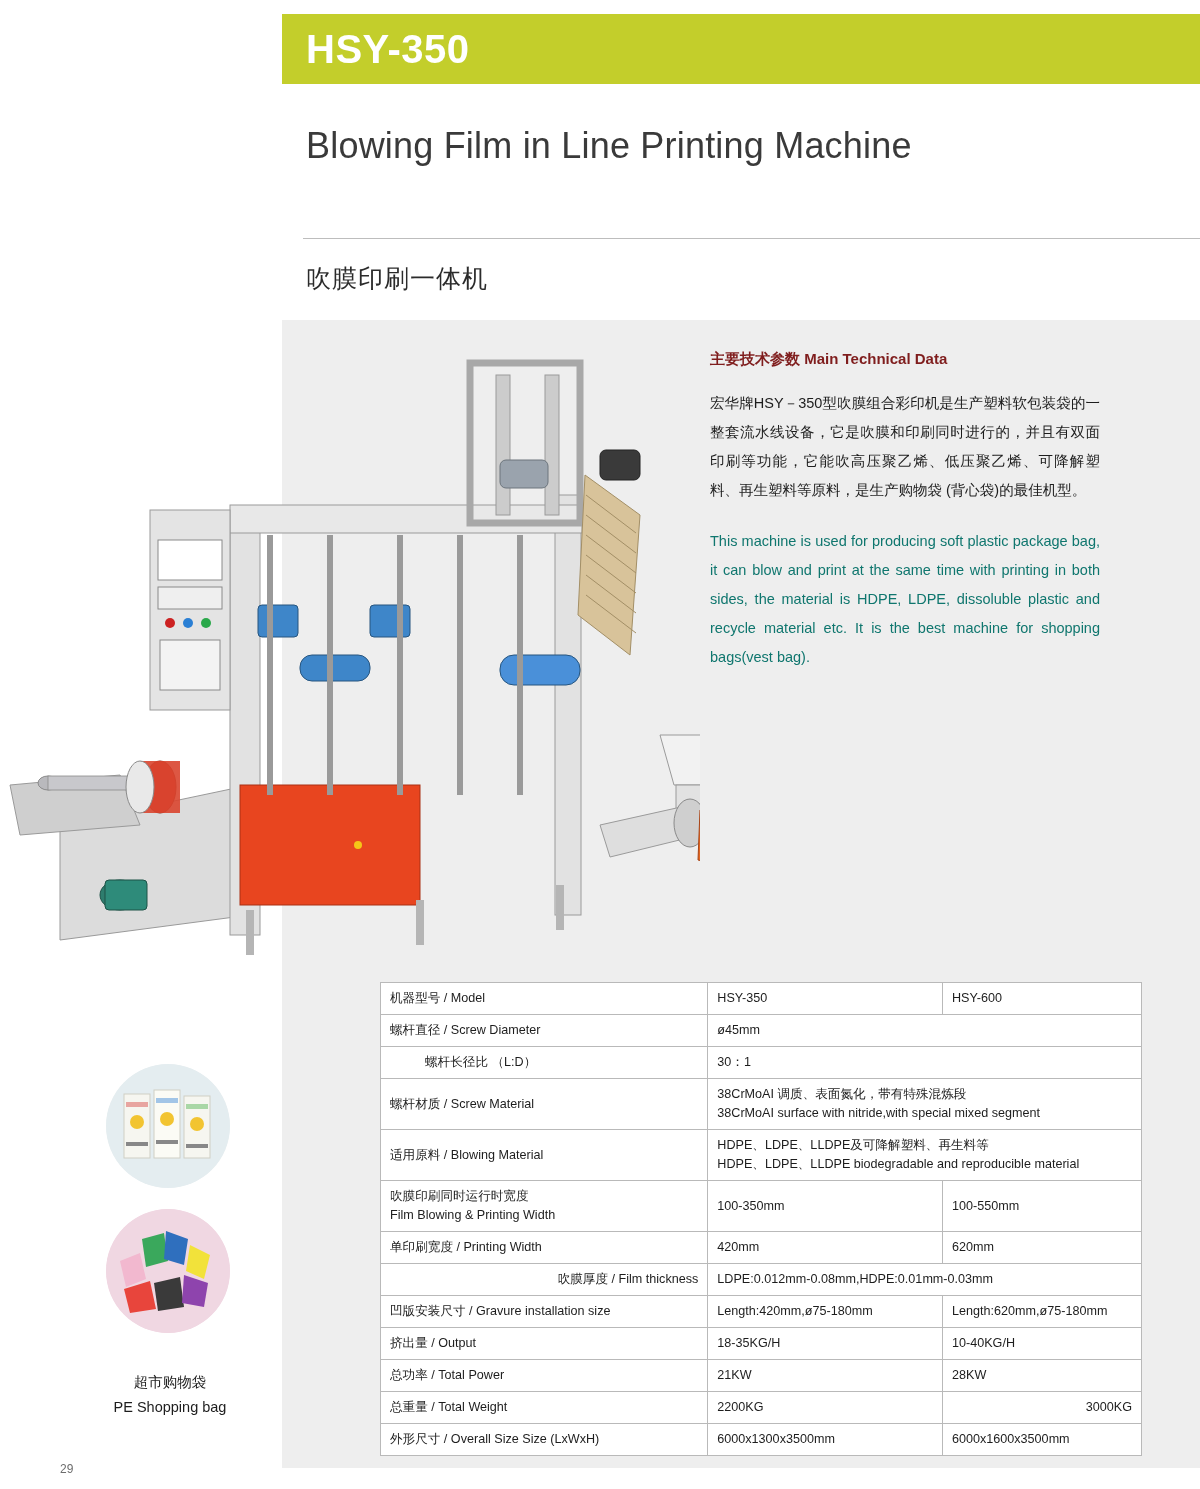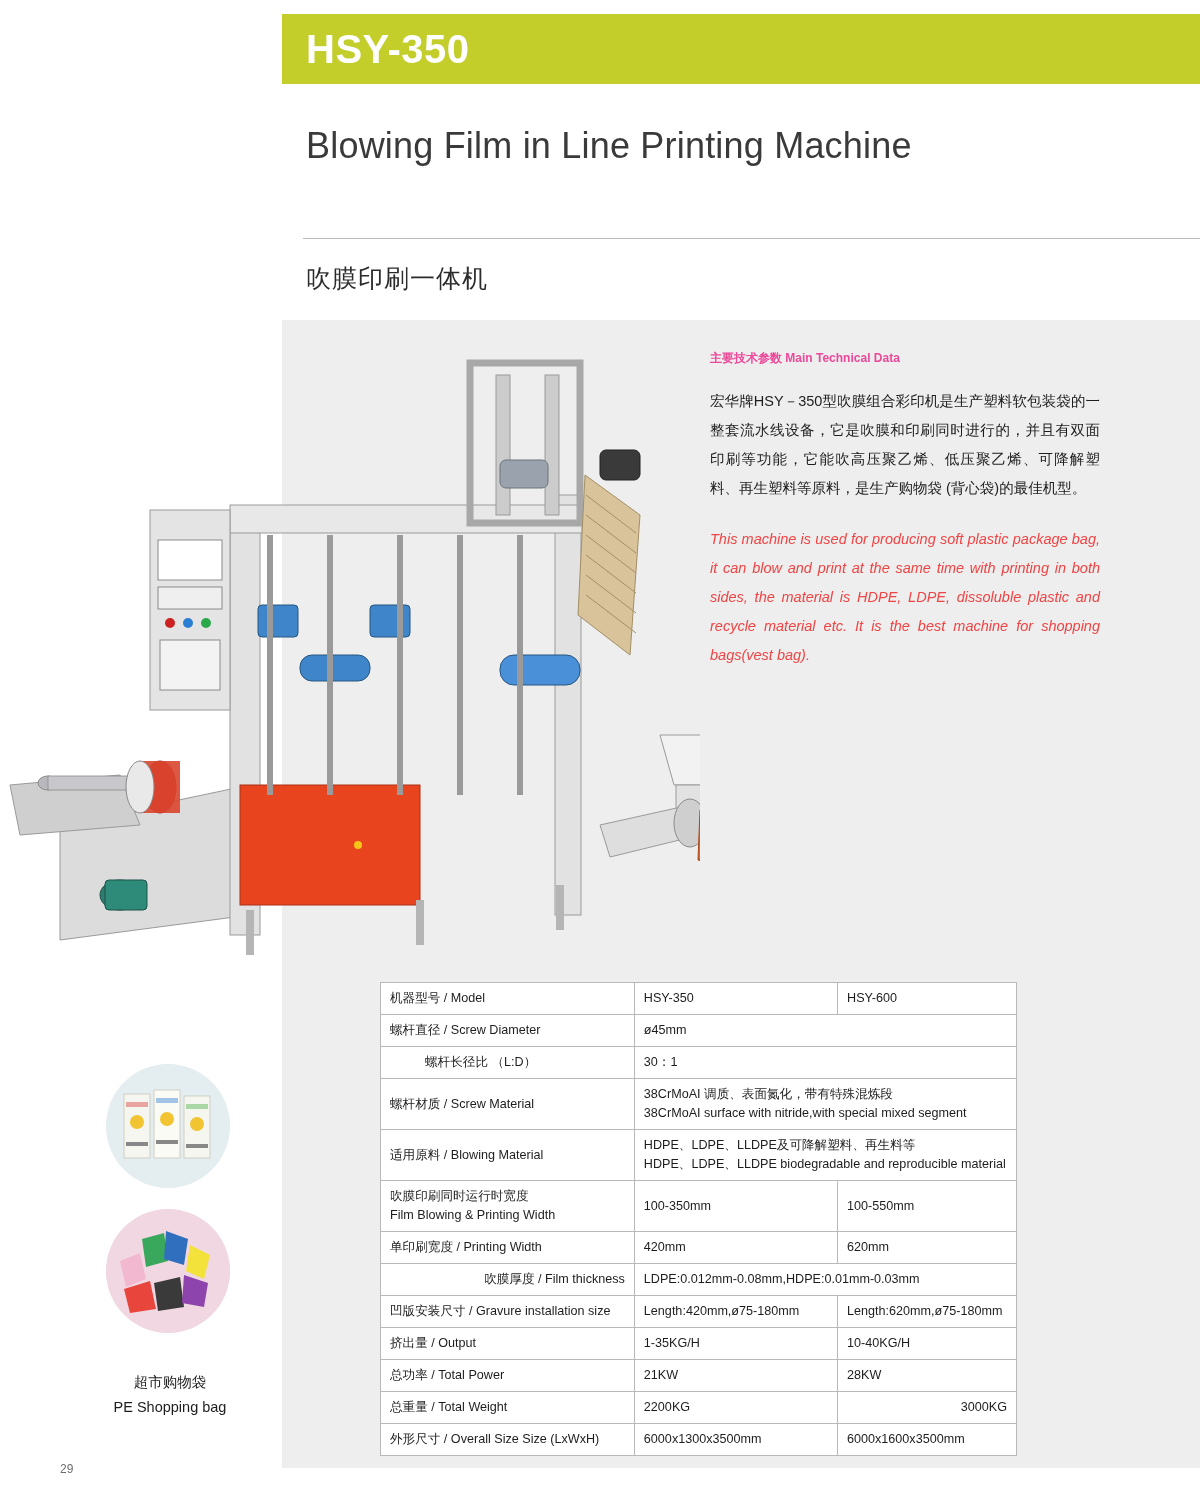--- a/index.html
+++ b/index.html
@@ -74,38 +74,37 @@
   }
 
   
   .tech-col {
     position: absolute;
     left: 710px;
     top: 350px;
     width: 390px;
   }
   .tech-head {
-    font-size: 12px;
+    font-size: 15px;
     font-weight: bold;
-    color: #ec4899;
+    color: #7f1d1d;
     margin-bottom: 20px;
   }
   .tech-cn {
     font-size: 14.5px;
     line-height: 29px;
     color: #1d1d1d;
     margin-bottom: 22px;
     text-align: justify;
   }
   .tech-en {
     font-size: 14.5px;
     line-height: 29px;
-    color: #ef4444;
+    color: #0f766e;
     text-align: justify;
-    font-style: italic;
   }
 
   
   .machine-wrap {
     position: absolute;
     left: 0px;
     top: 355px;
     width: 700px;
     height: 610px;
   }
@@ -130,21 +129,21 @@
     font-size: 14.5px;
     line-height: 25px;
     color: #1d1d1d;
   }
 
   
   .spec-table {
     position: absolute;
     left: 380px;
     top: 982px;
-    width: 637px;
+    width: 762px;
     border-collapse: collapse;
     font-size: 12.6px;
     color: #1d1d1d;
     background: #ffffff;
   }
   .spec-table td {
     border: 1px solid #b9b9b9;
     padding: 6px 9px;
     vertical-align: middle;
     line-height: 19px;
@@ -341,21 +340,21 @@
         <td class="label" style="white-space: pre-line; text-align: right;">吹膜厚度 /  Film thickness</td>
         <td colspan="2" class="wide" style="white-space: pre-line;">LDPE:0.012mm-0.08mm,HDPE:0.01mm-0.03mm</td>
       </tr>
       <tr>
         <td class="label" style="white-space: pre-line;">凹版安装尺寸 /  Gravure installation size</td>
         <td class="v1" style="white-space: pre-line;">Length:420mm,ø75-180mm</td>
         <td class="v2" style="white-space: pre-line;">Length:620mm,ø75-180mm</td>
       </tr>
       <tr>
         <td class="label" style="white-space: pre-line;">挤出量 /  Output</td>
-        <td class="v1" style="white-space: pre-line;">1-35KG/H</td>
+        <td class="v1" style="white-space: pre-line;">18-35KG/H</td>
         <td class="v2" style="white-space: pre-line;">10-40KG/H</td>
       </tr>
       <tr>
         <td class="label" style="white-space: pre-line;">总功率 /  Total Power</td>
         <td class="v1" style="white-space: pre-line;">21KW</td>
         <td class="v2" style="white-space: pre-line;">28KW</td>
       </tr>
       <tr>
         <td class="label" style="white-space: pre-line;">总重量 /  Total Weight</td>
         <td class="v1" style="white-space: pre-line;">2200KG</td>

